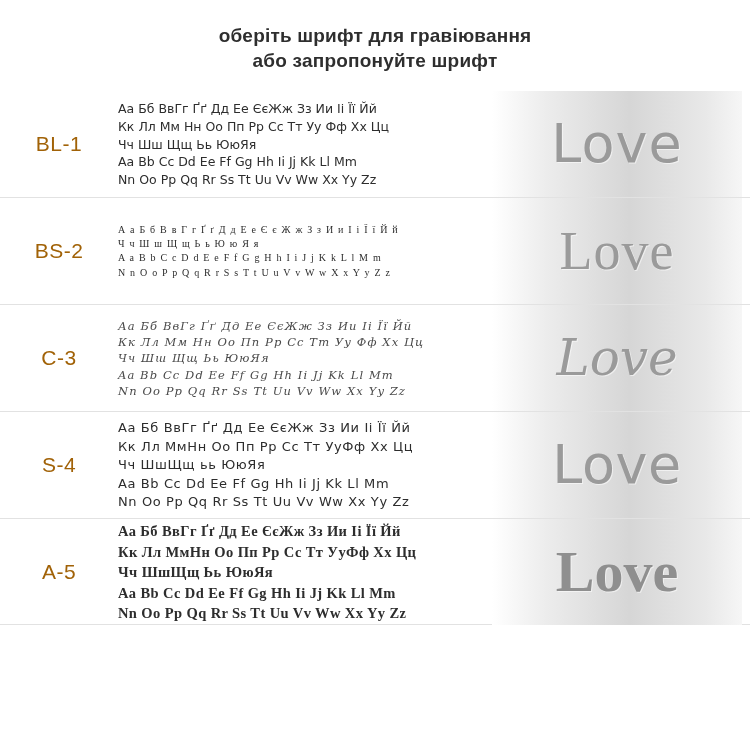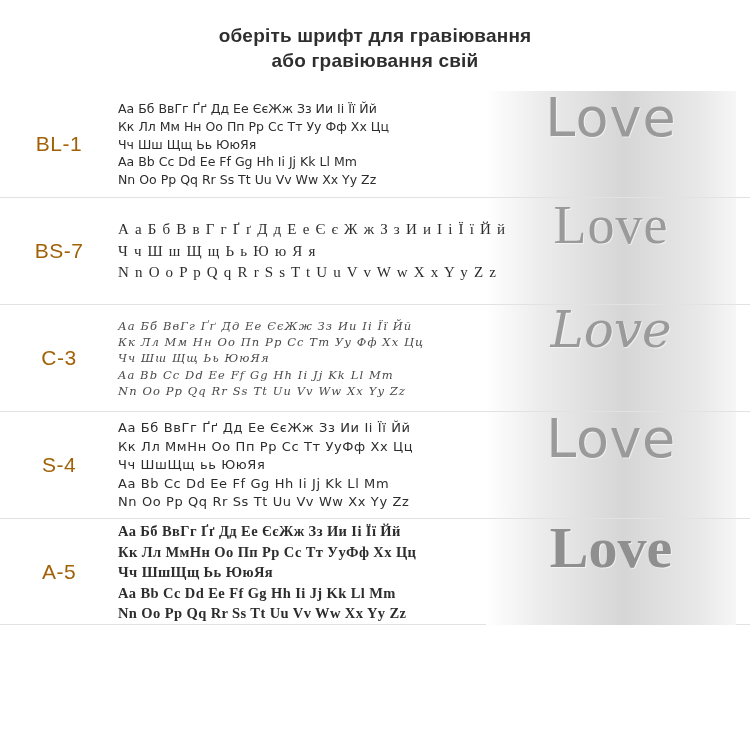--- a/index.html
+++ b/index.html
@@ -59,41 +59,42 @@
     z-index: 3;
     padding-right: 16px;
   }
   .sample .ln {
     white-space: nowrap;
     color: #2d2d2d;
     line-height: 1.42;
   }
   .preview {
     position: absolute;
-    right: 14px;
+    right: 8px;
     top: 0;
     bottom: 0;
     width: 250px;
     display: flex;
+    align-items: center;
     justify-content: center;
     background: linear-gradient(to right, rgba(255,255,255,1) 0%, rgba(236,236,236,1) 22%, rgba(214,214,214,1) 55%, rgba(232,232,232,1) 85%, rgba(246,246,246,1) 100%);
     z-index: 1;
   }
   .preview .word {
     color: #9a9a9a;
     font-size: 54px;
     line-height: 1;
     text-shadow: 1px 1px 0 rgba(255,255,255,0.55);
   }
 
   
   .f-bl1 .ln { font-family: "DejaVu Sans", sans-serif; font-size: 12.5px; }
   .f-bl1 .word { font-family: "DejaVu Sans", sans-serif; font-weight: normal; letter-spacing: 1px; }
 
-  .f-bs2 .ln { font-family: "Liberation Serif", serif; font-size: 15px; letter-spacing: 1.2px; }
+  .f-bs2 .ln { font-family: "Liberation Serif", serif; font-size: 10px; letter-spacing: 1.2px; }
   .f-bs2 .word { font-family: "Liberation Serif", serif; font-weight: normal; letter-spacing: 1px; }
 
   .f-c3 .ln { font-family: "DejaVu Serif", serif; font-style: italic; font-size: 11.5px; letter-spacing: 1.1px; color: #4a4a4a; }
   .f-c3 .word { font-family: "DejaVu Serif", serif; font-style: italic; font-size: 50px; letter-spacing: 0px; }
 
   .f-s4 .ln { font-family: "DejaVu Sans", sans-serif; font-size: 13px; letter-spacing: 0.6px; }
   .f-s4 .word { font-family: "DejaVu Sans", sans-serif; font-weight: normal; letter-spacing: 0.5px; }
 
   .f-a5 .ln { font-family: "Liberation Serif", serif; font-weight: bold; font-size: 14.5px; letter-spacing: 0.4px; }
   .f-a5 .word { font-family: "Liberation Serif", serif; font-weight: bold; font-size: 58px; letter-spacing: 0px; color: #8f8f8f; }
@@ -105,21 +106,21 @@
     background: #e2e2e2;
   }
 </style>
 </head>
 <body>
 
 <div class="page">
 
   <div class="heading">
     <div class="line">оберіть шрифт для гравіювання</div>
-    <div class="line">або гравіювання свій</div>
+    <div class="line">або запропонуйте шрифт</div>
   </div>
 
   <div class="rows">
 
     <div class="row f-bl1">
       <div class="preview">
         <span class="word">Love</span>
       </div>
       <div class="row-code">BL-1</div>
       <div class="sample">
@@ -128,24 +129,25 @@
         <div class="ln">Чч  Шш Щщ  Ьь   ЮюЯя</div>
         <div class="ln">Aa  Bb  Cc  Dd  Ee  Ff  Gg  Hh  Ii  Jj  Kk  Ll  Mm</div>
         <div class="ln">Nn  Oo  Pp  Qq  Rr  Ss  Tt  Uu  Vv  Ww  Xx  Yy  Zz</div>
       </div>
     </div>
 
     <div class="row f-bs2">
       <div class="preview">
         <span class="word">Love</span>
       </div>
-      <div class="row-code">BS-7</div>
+      <div class="row-code">BS-2</div>
       <div class="sample">
         <div class="ln">А а Б б В в Г г Ґ ґ Д д Е е Є є Ж ж З з И и І і Ї ї Й й</div>
         <div class="ln">Ч ч Ш ш Щ щ Ь ь Ю ю Я я</div>
+        <div class="ln">A a B b C c D d E e F f G g H h I i J j K k L l M m</div>
         <div class="ln">N n O o P p Q q R r S s T t U u V v W w X x Y y Z z</div>
       </div>
     </div>
 
     <div class="row f-c3">
       <div class="preview">
         <span class="word">Love</span>
       </div>
       <div class="row-code">C-3</div>
       <div class="sample">

